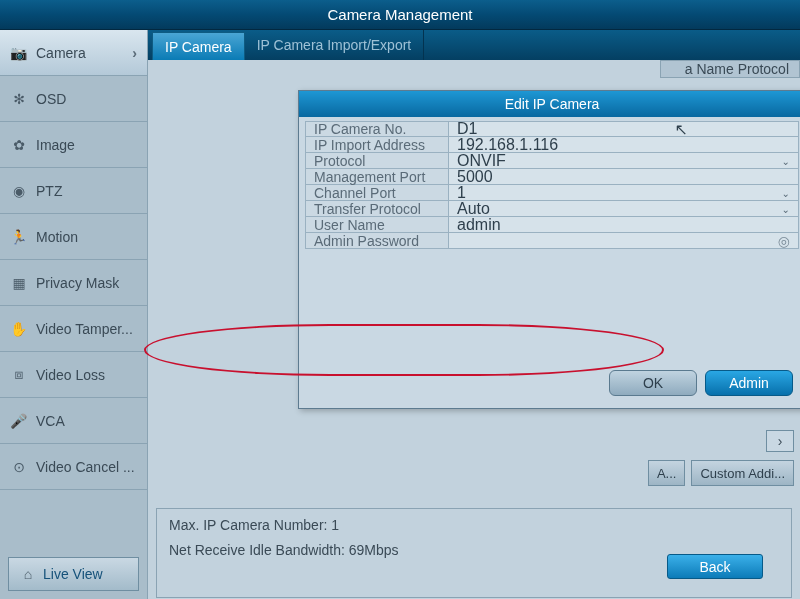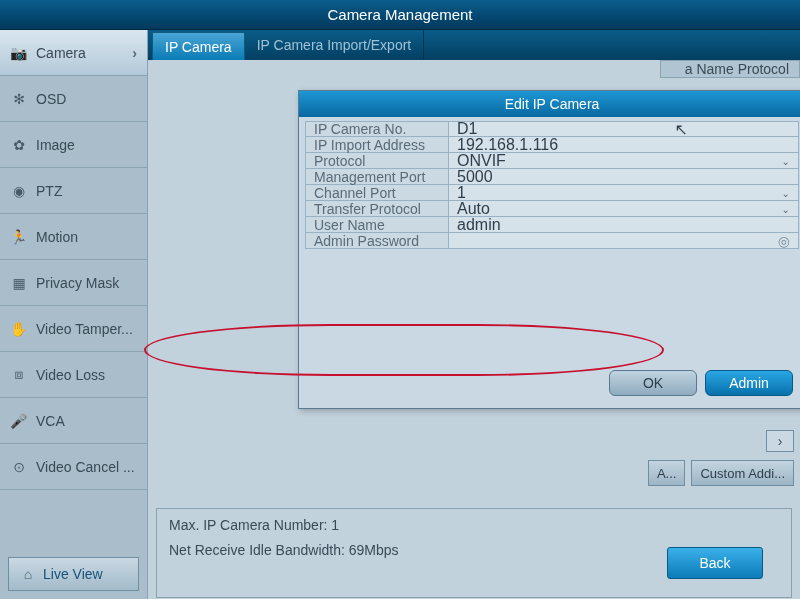--- a/index.html
+++ b/index.html
@@ -170,21 +170,21 @@
     padding: 8px 12px;
     height: 90px;
     color: #3a4a56;
   }
   .status-block .l2 { margin-top: 9px; }
   .back-btn {
     position: absolute;
     right: 28px;
     bottom: 18px;
     width: 96px;
-    height: 32px;
+    height: 25px;
     background: linear-gradient(to bottom, #3bb0e9, #0c7bb8);
     color: #fff;
     border: 1px solid #075a88;
     display: flex;
     align-items: center;
     justify-content: center;
     cursor: pointer;
     border-radius: 3px;
   }
 

